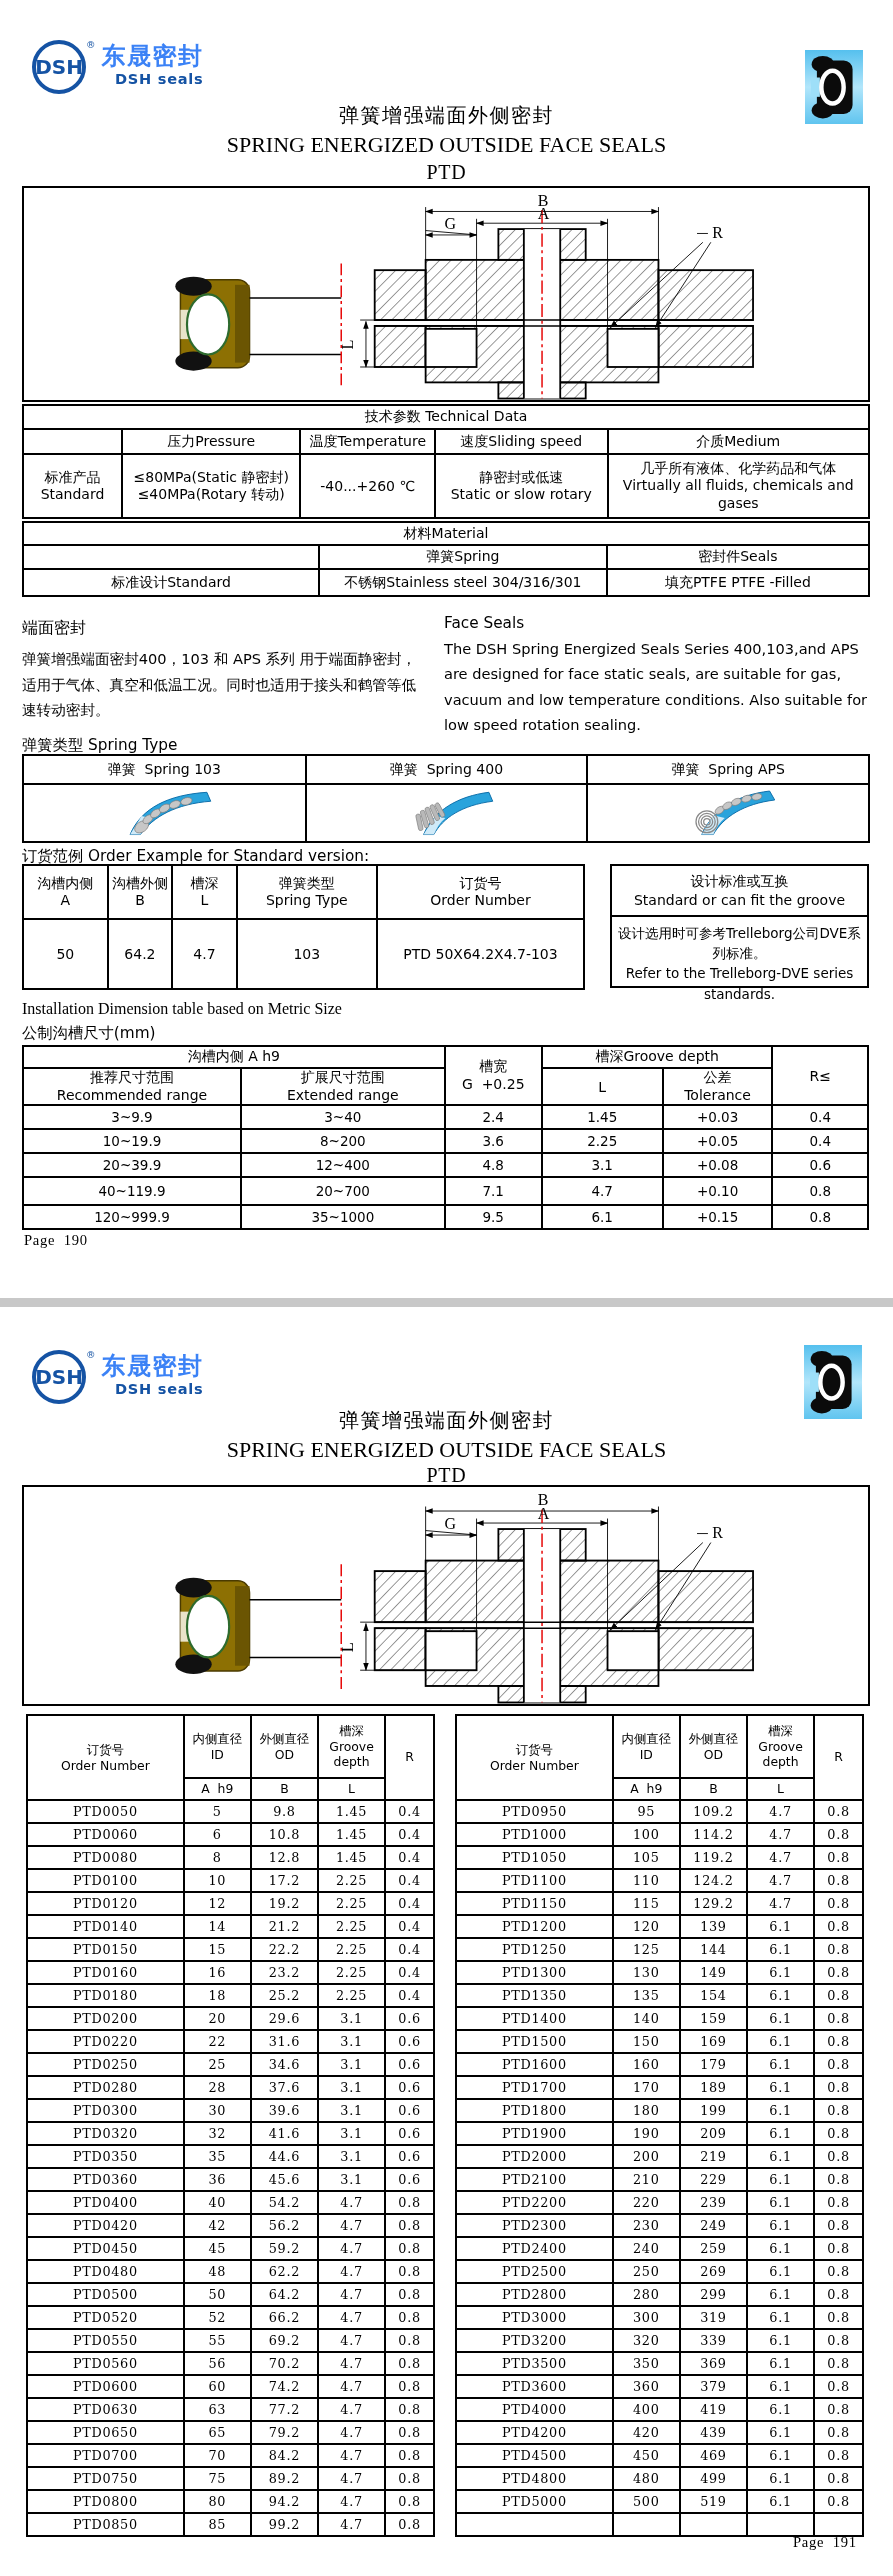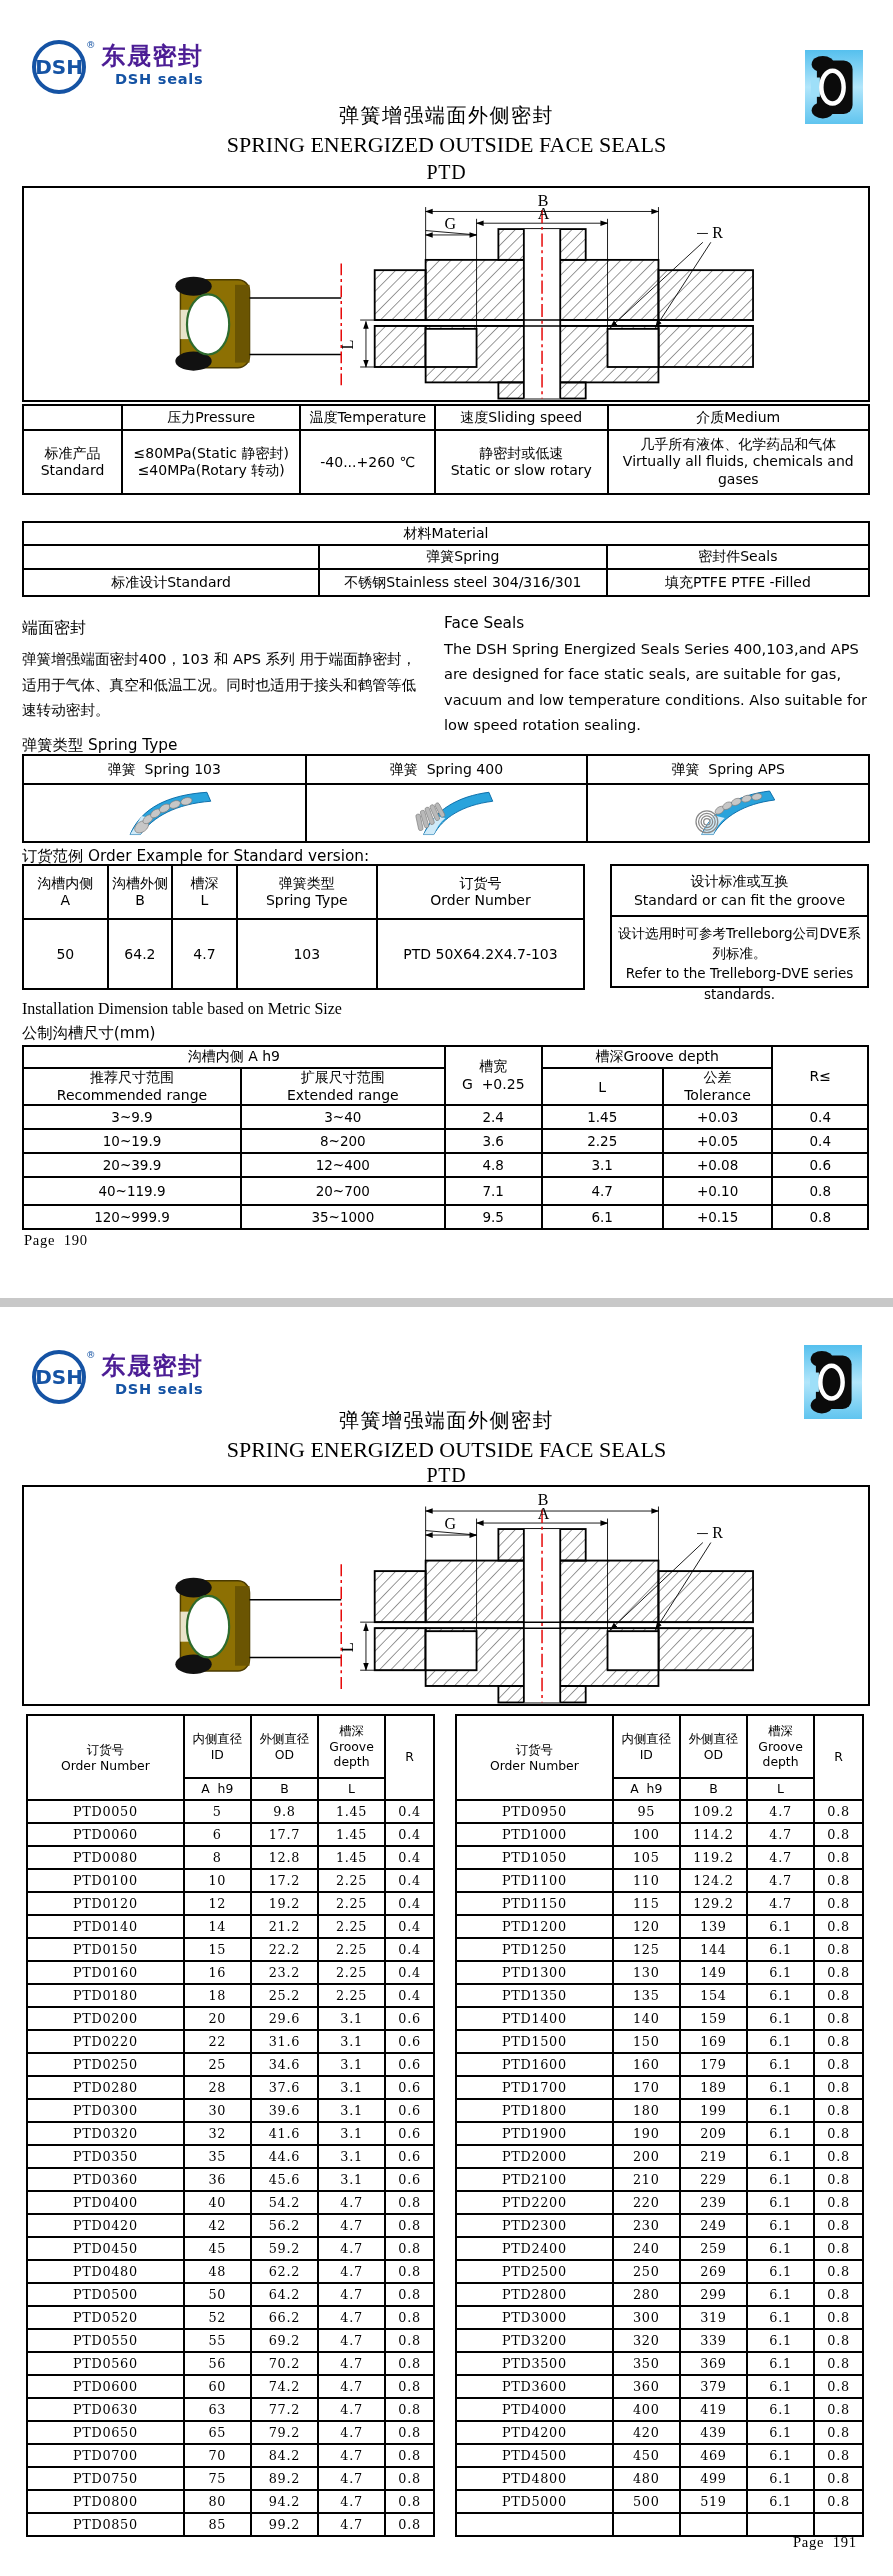--- a/index.html
+++ b/index.html
@@ -11,21 +11,21 @@
   .center { text-align:center; }
   .pre { white-space:pre; }
 
   
   .brand { display:flex; align-items:flex-start; }
   .logo-circle { width:54px; height:54px; border:4.4px solid #1553a4; border-radius:50%;
                  display:flex; align-items:center; justify-content:center; }
   .logo-circle span { color:#1553a4; font-weight:bold; font-size:20px; letter-spacing:0px; }
   .reg { color:#1553a4; font-size:9.5px; margin:-1.5px 1.5px 0 0; }
   .brand-text { margin-left:4.4px; padding-top:4.4px; }
-  .brand-cn { color:#4c1d95; font-size:24px; font-weight:bold; letter-spacing:1.5px; line-height:1.05; }
+  .brand-cn { color:#3b82f6; font-size:24px; font-weight:bold; letter-spacing:1.5px; line-height:1.05; }
   .brand-en { color:#1553a4; font-size:14.6px; font-weight:bold; letter-spacing:0.7px;text-align:right; }
   .title-cn { font-size:20px; letter-spacing:1.5px; width:100%; }
   .title-en { font-size:22px; width:100%; }
   .title-model { font-size:20px; width:100%; letter-spacing:0.7px; }
 
   
   table { border-collapse:collapse; table-layout:fixed; }
   .bt { border:2.2px solid #000; }
   .bt th, .bt td { border:2.2px solid #000; text-align:center; vertical-align:middle;
                    font-weight:normal; overflow:hidden; padding:0 1.5px; }
@@ -177,20 +177,23 @@
 
     <table class="abs bt tech" style="left:22px; top:404px; width:848px;">
       <colgroup>
           <col style="width:11.7%">
           <col style="width:21.1%">
           <col style="width:15.9%">
           <col style="width:20.4%">
           <col style="width:30.9%">
         </colgroup>
       <tbody>
+          <tr style="height:24px;">
+        <th colspan="5">技术参数 Technical Data</th>
+      </tr>
       <tr style="height:25px;">
         <th></th>
         <th>压力Pressure</th>
         <th>温度Temperature</th>
         <th>速度Sliding speed</th>
         <th>介质Medium</th>
       </tr>
       <tr style="height:64px;">
         <td>
               <div class="two">
@@ -631,21 +634,21 @@
             <td>PTD0050</td>
             <td>5</td>
             <td>9.8</td>
             <td>1.45</td>
             <td>0.4</td>
           </tr>
 
           <tr>
             <td>PTD0060</td>
             <td>6</td>
-            <td>17.7</td>
+            <td>10.8</td>
             <td>1.45</td>
             <td>0.4</td>
           </tr>
 
           <tr>
             <td>PTD0080</td>
             <td>8</td>
             <td>12.8</td>
             <td>1.45</td>
             <td>0.4</td>

